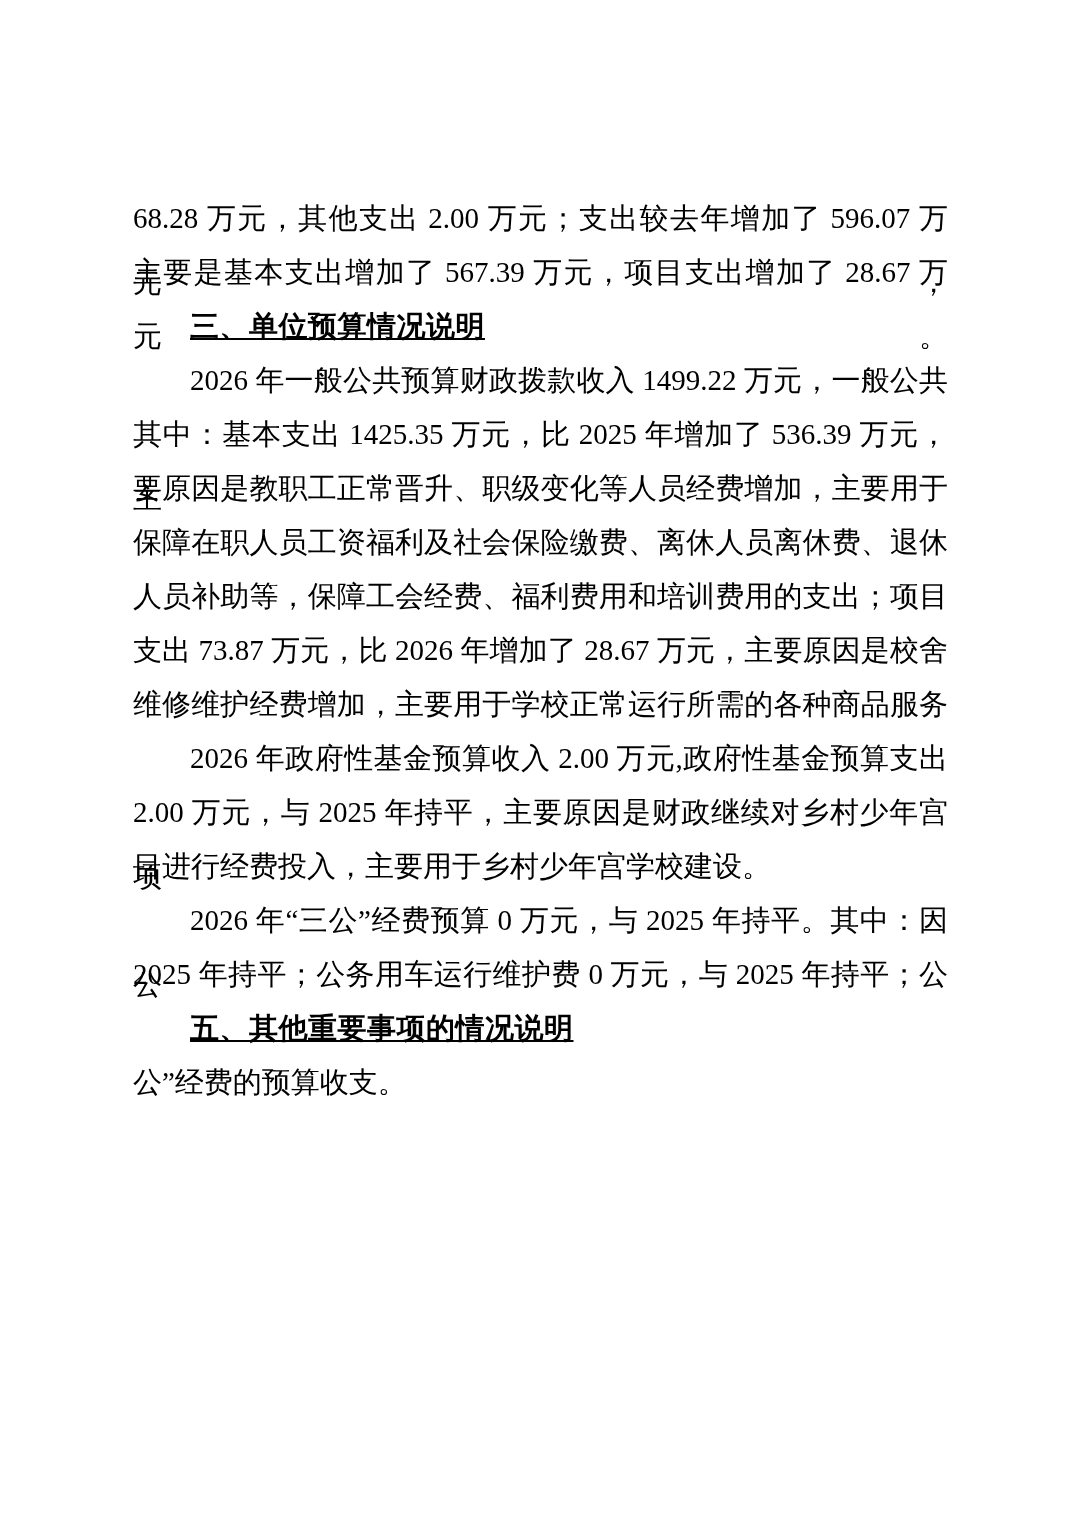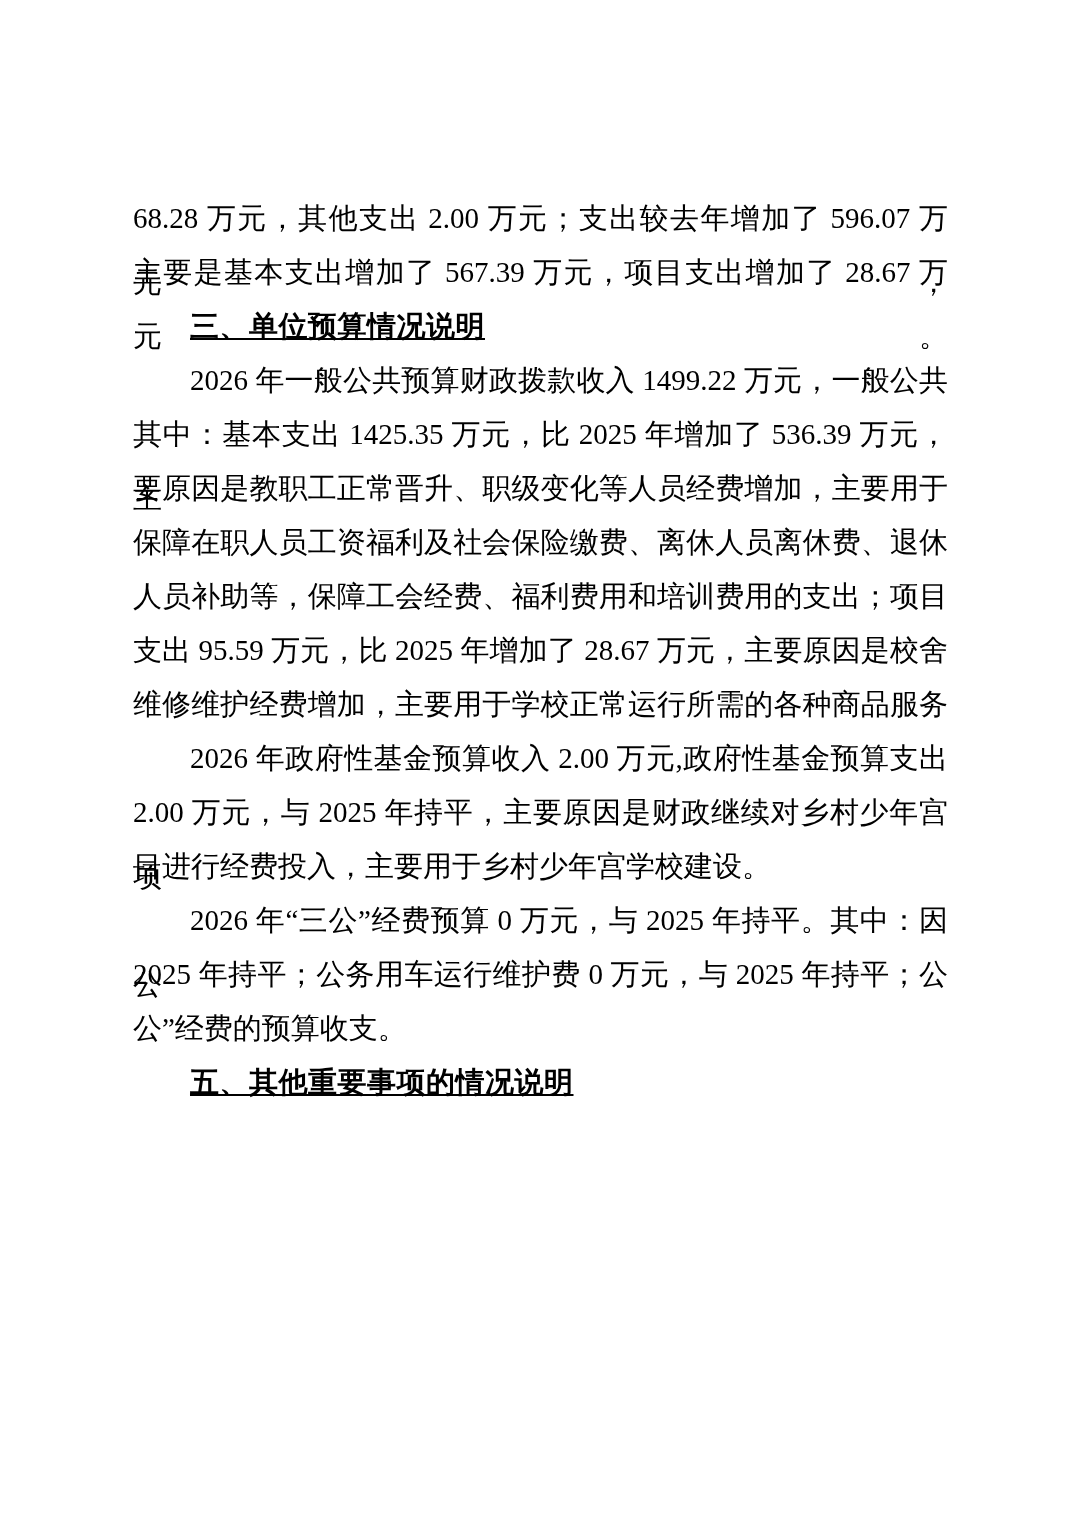--- a/index.html
+++ b/index.html
@@ -50,23 +50,23 @@
 <div class="page">
   <div class="lines">
       <div class="line body justify">68.28 万元，其他支出 2.00 万元；支出较去年增加了 596.07 万元，</div>
       <div class="line body justify">主要是基本支出增加了 567.39 万元，项目支出增加了 28.67 万元。</div>
       <div class="line heading indent">三、单位预算情况说明</div>
       <div class="line body indent justify">2026 年一般公共预算财政拨款收入 1499.22 万元，一般公共</div>
       <div class="line body justify">其中：基本支出 1425.35 万元，比 2025 年增加了 536.39 万元，主</div>
       <div class="line body justify">要原因是教职工正常晋升、职级变化等人员经费增加，主要用于</div>
       <div class="line body justify">保障在职人员工资福利及社会保险缴费、离休人员离休费、退休</div>
       <div class="line body justify">人员补助等，保障工会经费、福利费用和培训费用的支出；项目</div>
-      <div class="line body justify">支出 95.59 万元，比 2025 年增加了 28.67 万元，主要原因是校舍</div>
+      <div class="line body justify">支出 73.87 万元，比 2026 年增加了 28.67 万元，主要原因是校舍</div>
       <div class="line body justify">维修维护经费增加，主要用于学校正常运行所需的各种商品服务</div>
       <div class="line body indent justify">2026 年政府性基金预算收入 2.00 万元,政府性基金预算支出</div>
       <div class="line body justify">2.00 万元，与 2025 年持平，主要原因是财政继续对乡村少年宫项</div>
       <div class="line body">目进行经费投入，主要用于乡村少年宫学校建设。</div>
       <div class="line body indent justify">2026 年“三公”经费预算 0 万元，与 2025 年持平。其中：因公</div>
       <div class="line body justify">2025 年持平；公务用车运行维护费 0 万元，与 2025 年持平；公</div>
+      <div class="line heading indent">五、其他重要事项的情况说明</div>
       <div class="line body">公”经费的预算收支。</div>
-      <div class="line heading indent">五、其他重要事项的情况说明</div>
     </div>
 </div>
 
 </body></html>

